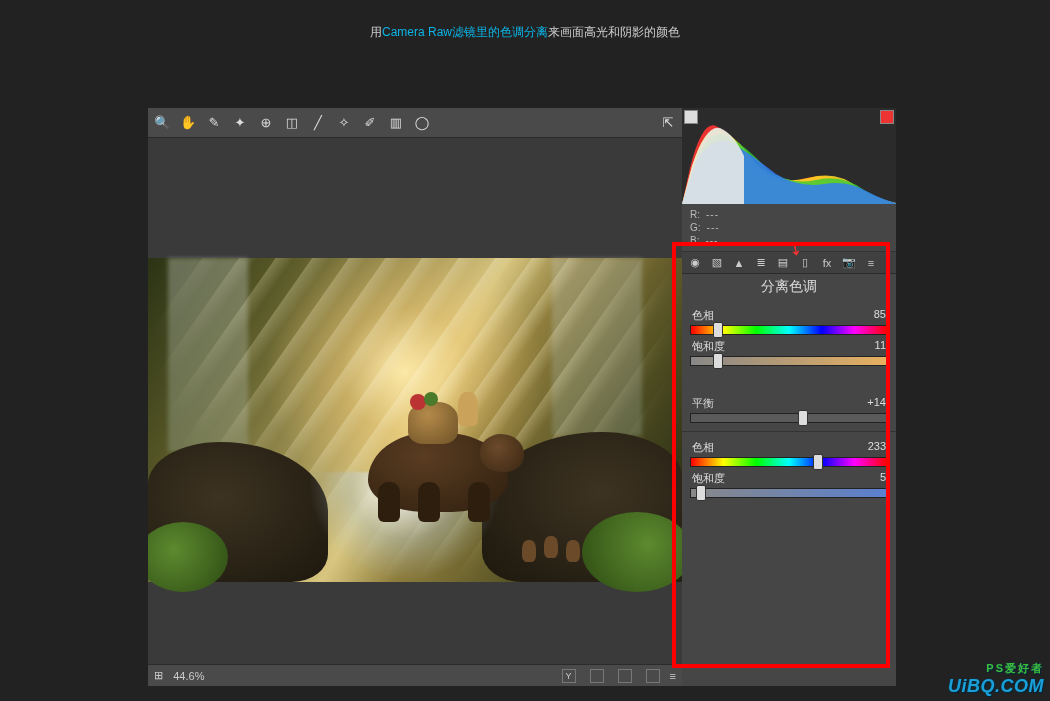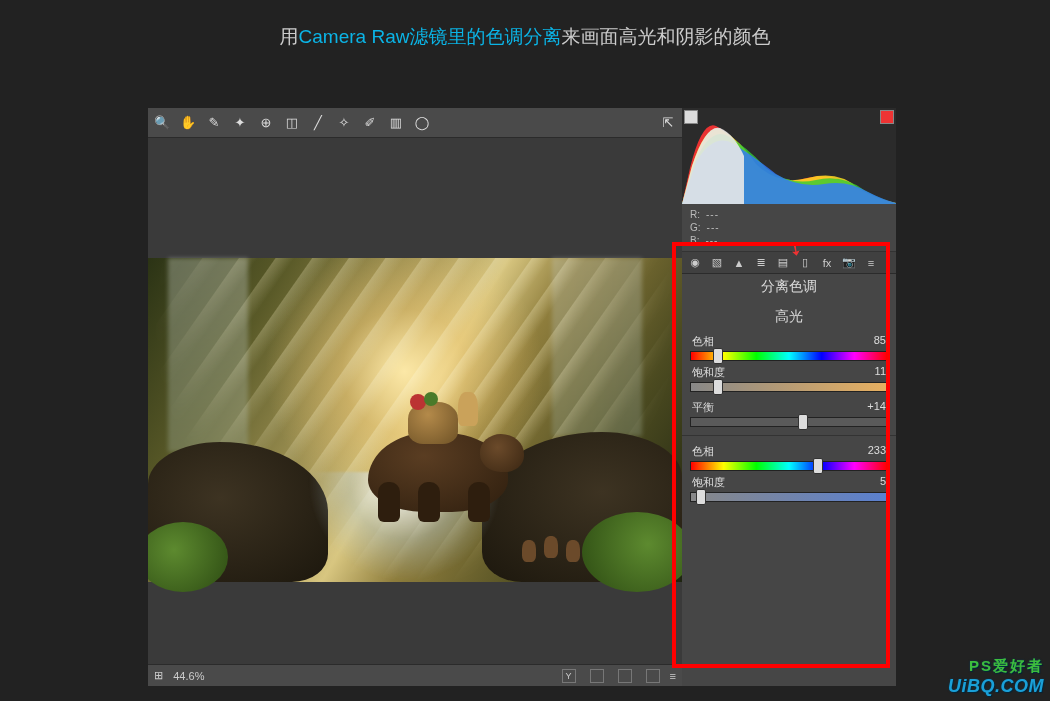--- a/index.html
+++ b/index.html
@@ -7,21 +7,21 @@
     background: #222222;
     font-family: "Microsoft YaHei", "PingFang SC", sans-serif;
     width: 1050px;
     height: 701px;
     overflow: hidden;
     position: relative;
   }
   .caption {
     text-align: center;
     padding-top: 24px;
-    font-size: 19px;
+    font-size: 12px;
     color: #ccc;
   }
   .caption .accent { color: #0bb4e6; }
   .window {
     position: absolute;
     left: 148px;
     top: 108px;
     width: 748px;
     height: 578px;
     background: #323232;
@@ -217,21 +217,21 @@
     border:4px solid #f00;
     pointer-events:none;
   }
 
   .watermark{
     position:absolute; right:6px; bottom:4px;
     font-size:18px; font-weight:700; font-style:italic;
     color:#1aa0d8; text-shadow:0 0 2px #083a55, 1px 1px 0 #052030;
     letter-spacing:.5px;
   }
-  .watermark .ps{color:#3dbd3d;font-size:15px;display:block;text-align:right;font-style:normal;letter-spacing:2px}
+  .watermark .ps{color:#3dbd3d;font-size:11px;display:block;text-align:right;font-style:normal;letter-spacing:2px}
 </style>
 </head>
 <body>
 
 <div class="caption">
   <span>用</span><span class="accent">Camera Raw滤镜里的色调分离</span><span>来画面高光和阴影的颜色</span>
 </div>
 
 <div class="window">
 
@@ -333,21 +333,20 @@
       <span class="ticon">▤</span>
       <span class="ticon">▯</span>
       <span class="ticon">fx</span>
       <span class="ticon">📷</span>
       <span class="ticon">≡</span>
     </div>
 
     <div class="panel-title">分离色调</div>
 
     <div class="panel-body">
-      <div class="section-title">高光</div>
 
       <div class="slider-row">
         <div class="slider-head">
           <span>色相</span>
           <span>85</span>
         </div>
         <div class="slider-track grad-hue">
           <div class="thumb" style="left:14%"></div>
         </div>
       </div>
@@ -355,21 +354,21 @@
       <div class="slider-row">
         <div class="slider-head">
           <span>饱和度</span>
           <span>11</span>
         </div>
         <div class="slider-track grad-sat-warm">
           <div class="thumb" style="left:14%"></div>
         </div>
       </div>
 
-      <div class="slider-row" style="margin-top:8px">
+      <div class="slider-row" style="margin-top:30px">
         <div class="slider-head">
           <span>平衡</span>
           <span>+14</span>
         </div>
         <div class="slider-track grad-gray">
           <div class="thumb" style="left:57%"></div>
         </div>
       </div>
 
       <div class="divider"></div>

